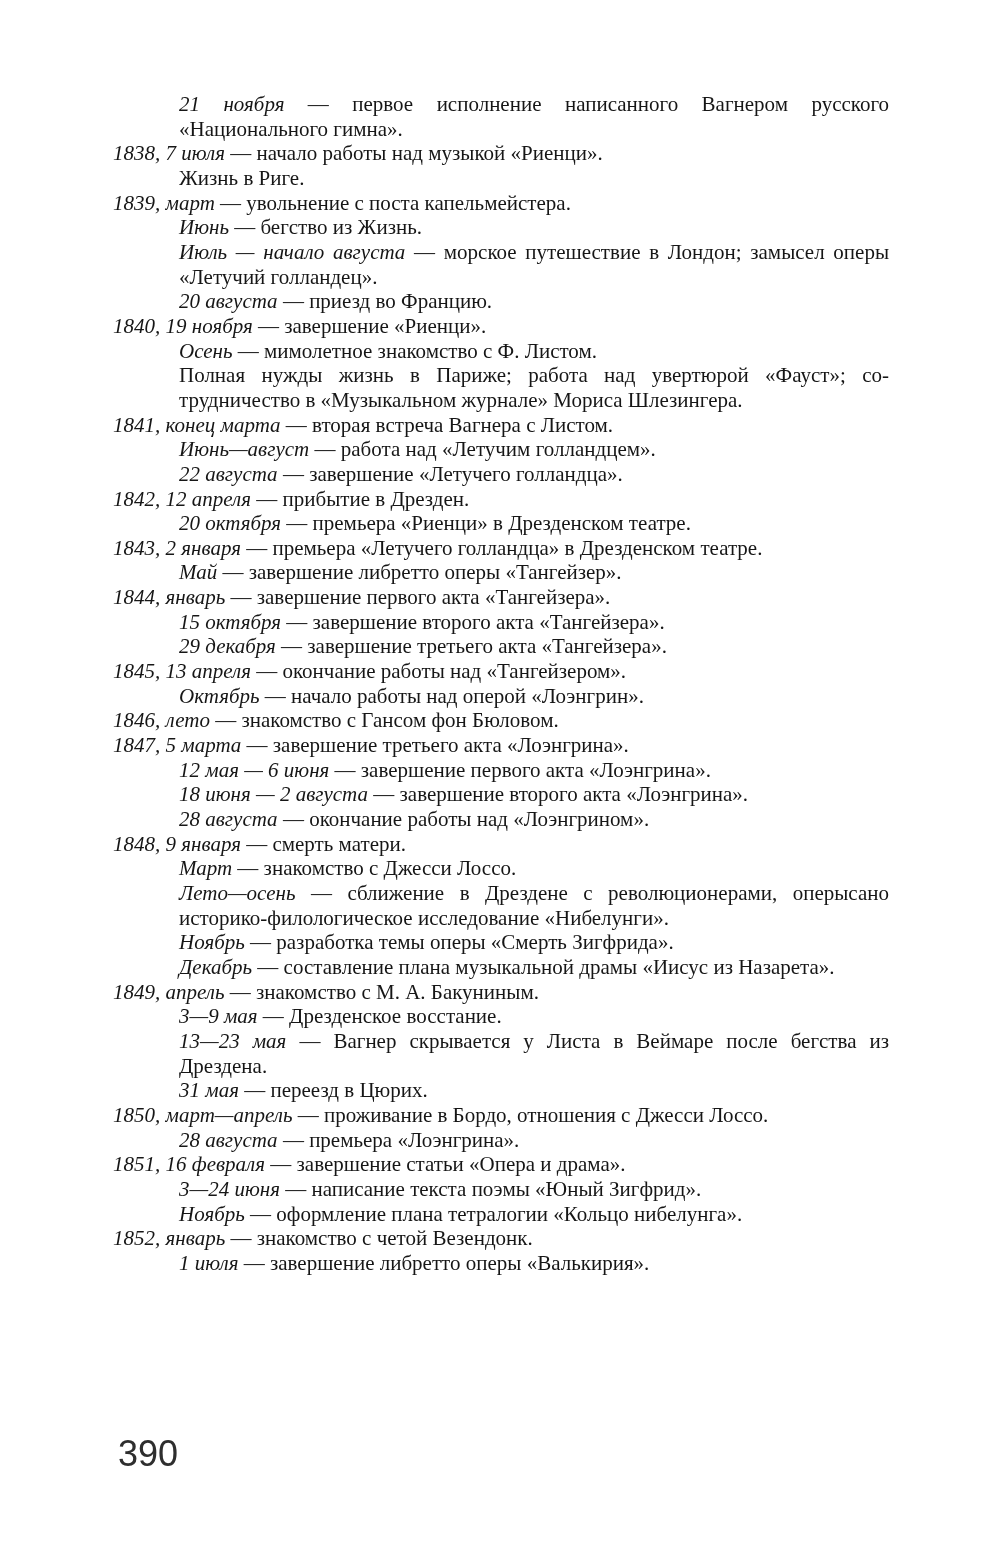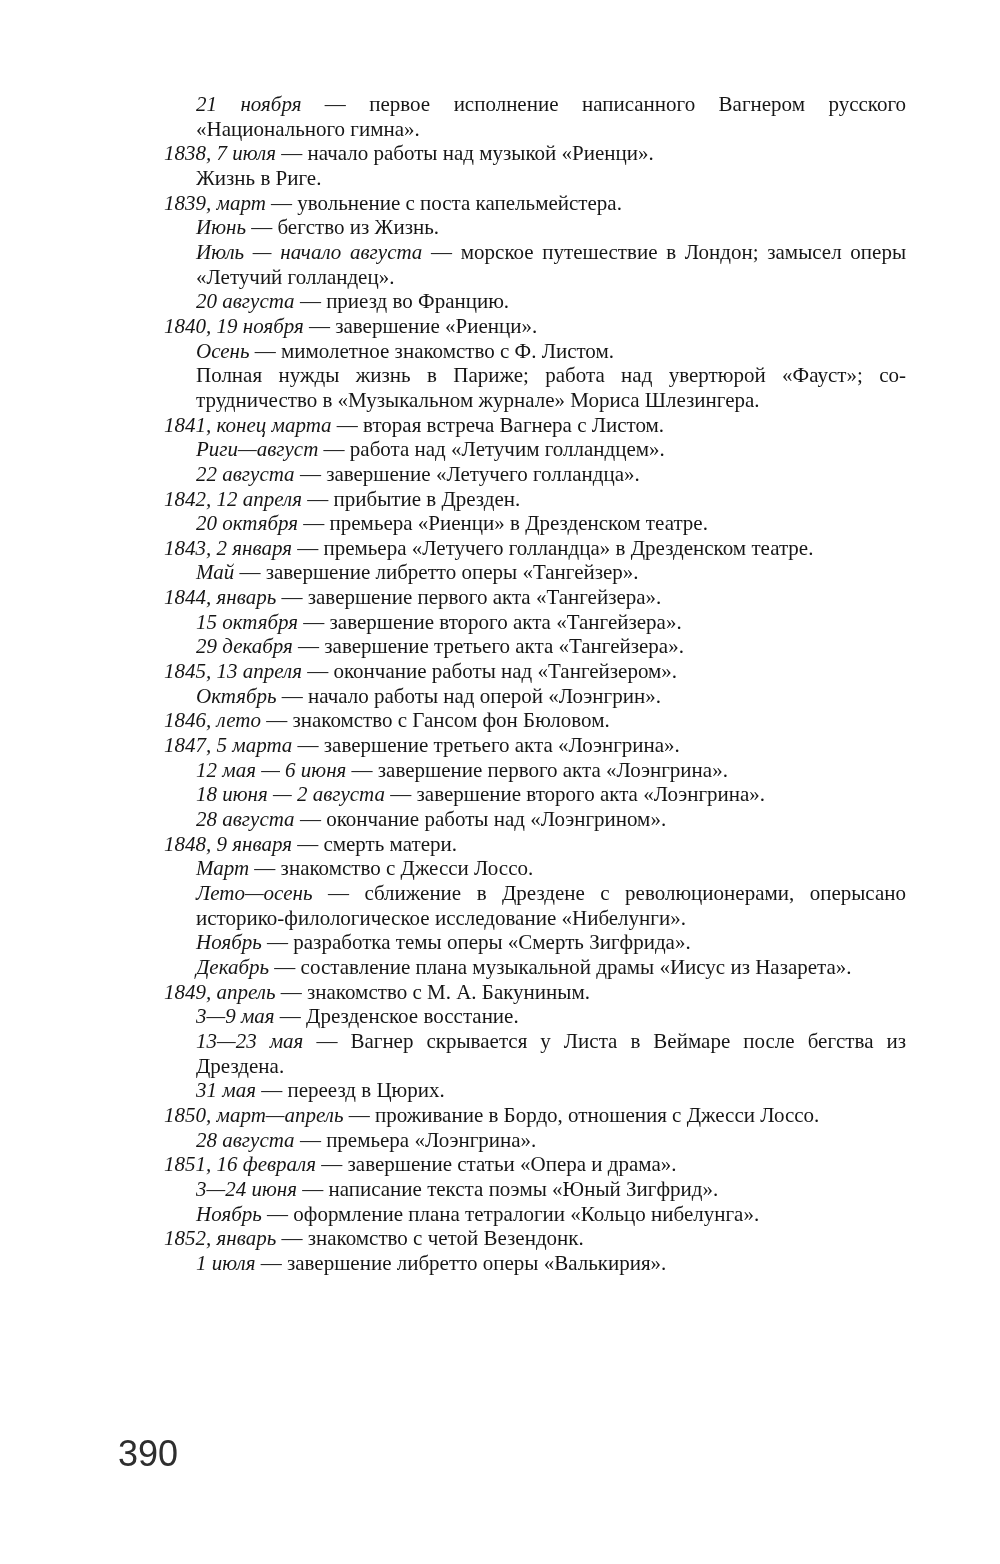--- a/index.html
+++ b/index.html
@@ -10,37 +10,36 @@
   .page {
     position: relative;
     width: 1000px;
     height: 1564px;
     background: #ffffff;
     overflow: hidden;
     font-family: "Liberation Serif", serif;
   }
   .content {
     position: absolute;
-    left: 130px;
+    left: 113px;
     top: 92px;
     width: 776px;
   }
   p.entry {
     margin: 0;
     padding-left: 66px;
     text-align: justify;
     font-size: 21px;
     line-height: 24.65px;
     color: #161616;
     hyphens: manual;
     -webkit-hyphens: manual;
   }
   p.entry.year {
     text-indent: -66px;
-    margin-left: 34px;
   }
   .date {
     font-style: italic;
   }
   .page-number {
     position: absolute;
     left: 118px;
     top: 1432px;
     font-family: "Liberation Sans", sans-serif;
     font-size: 36px;
@@ -71,21 +70,21 @@
       <p class="entry"><span class="date">20 августа</span><span class="sep"> — </span><span class="text">приезд во Францию.</span></p>
 
       <p class="entry year"><span class="date">1840, 19 ноября</span><span class="sep"> — </span><span class="text">завершение «Риенци».</span></p>
 
       <p class="entry"><span class="date">Осень</span><span class="sep"> — </span><span class="text">мимолетное знакомство с Ф. Листом.</span></p>
 
       <p class="entry"><span class="date"></span><span class="sep"></span><span class="text">Полная нужды жизнь в Париже; работа над увертюрой «Фауст»; со­трудничество в «Музыкальном журнале» Мориса Шлезингера.</span></p>
 
       <p class="entry year"><span class="date">1841, конец марта</span><span class="sep"> — </span><span class="text">вторая встреча Вагнера с Листом.</span></p>
 
-      <p class="entry"><span class="date">Риги—август</span><span class="sep"> — </span><span class="text">работа над «Летучим голландцем».</span></p>
+      <p class="entry"><span class="date">Июнь—август</span><span class="sep"> — </span><span class="text">работа над «Летучим голландцем».</span></p>
 
       <p class="entry"><span class="date">22 августа</span><span class="sep"> — </span><span class="text">завершение «Летучего голландца».</span></p>
 
       <p class="entry year"><span class="date">1842, 12 апреля</span><span class="sep"> — </span><span class="text">прибытие в Дрезден.</span></p>
 
       <p class="entry"><span class="date">20 октября</span><span class="sep"> — </span><span class="text">премьера «Риенци» в Дрезденском театре.</span></p>
 
       <p class="entry year"><span class="date">1843, 2 января</span><span class="sep"> — </span><span class="text">премьера «Летучего голландца» в Дрезденском театре.</span></p>
 
 

